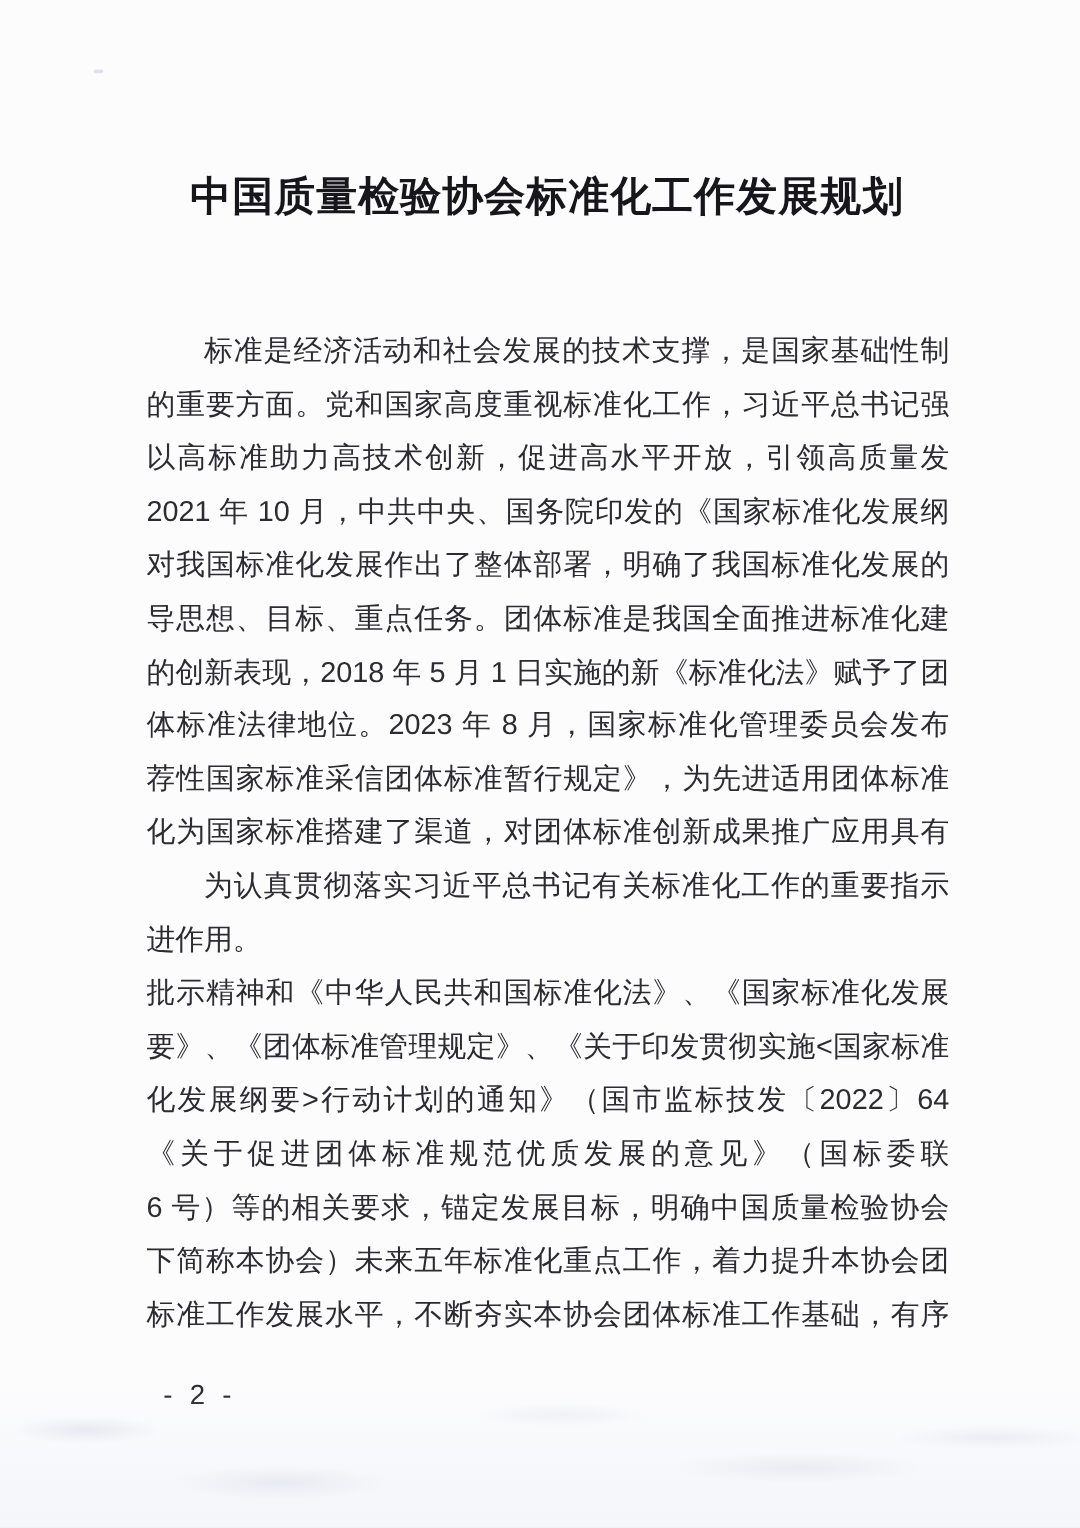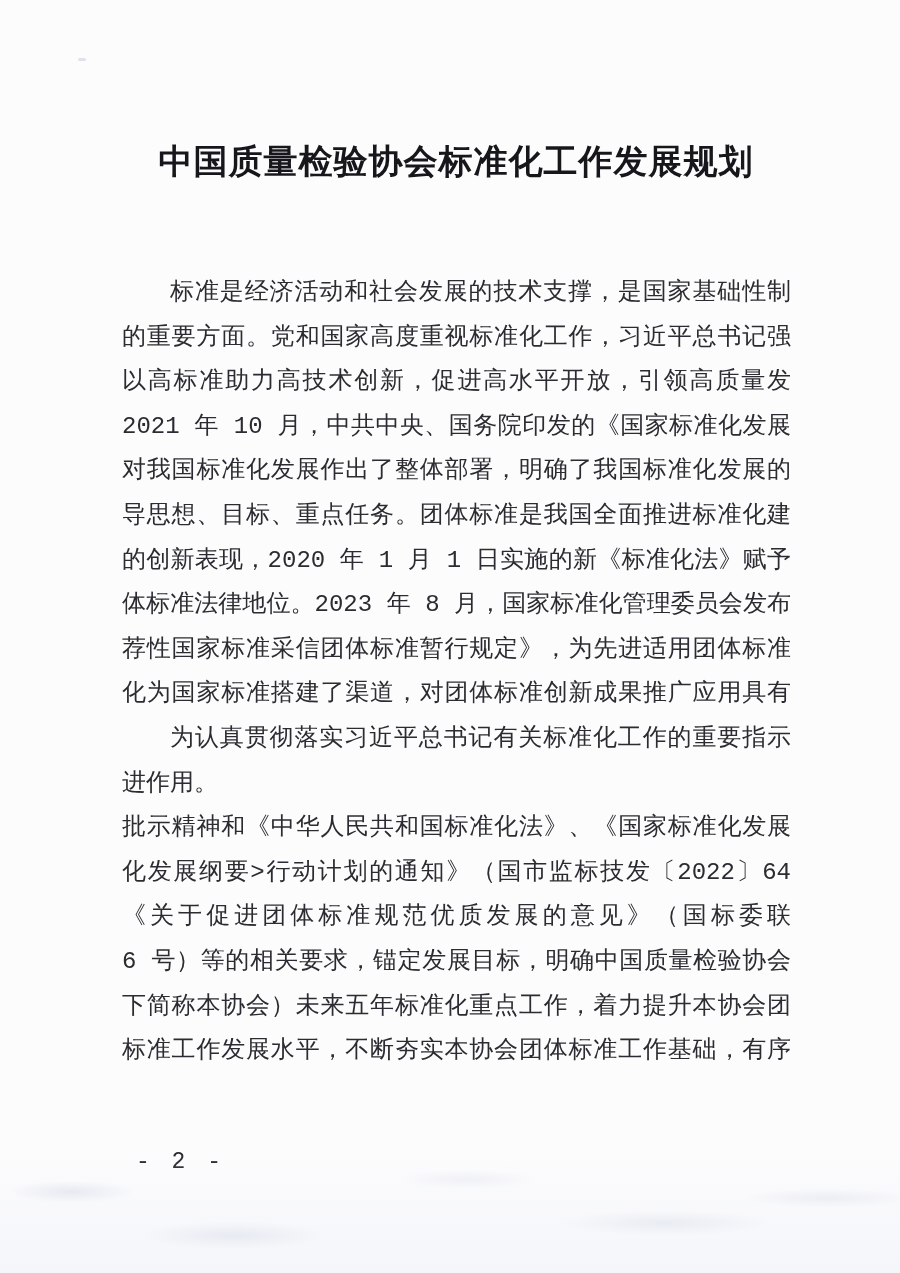--- a/index.html
+++ b/index.html
@@ -7,21 +7,21 @@
     padding: 0;
     background: #e9e9ea;
   }
   .page {
     position: relative;
     width: 900px;
     height: 1273px;
     margin: 0;
     background: #fcfcfd;
     overflow: hidden;
-    font-family: Liberation Mono, monospace;
+    font-family: Liberation Sans, sans-serif;
   }
   
   .doc-title {
     position: absolute;
     top: 141px;
     left: 116px;
     width: 680px;
     margin: 0;
     text-align: center;
     font-size: 34px;
@@ -95,27 +95,28 @@
     <span class="title-line">中国质量检验协会标准化工作发展规划</span>
   </h1>
 
   <div class="body-text">
     <div class="line indent">标准是经济活动和社会发展的技术支撑，是国家基础性制度</div>
     <div class="line">的重要方面。党和国家高度重视标准化工作，习近平总书记强调，</div>
     <div class="line">以高标准助力高技术创新，促进高水平开放，引领高质量发展。</div>
     <div class="line">2021 年 10 月，中共中央、国务院印发的《国家标准化发展纲要》，</div>
     <div class="line">对我国标准化发展作出了整体部署，明确了我国标准化发展的指</div>
     <div class="line">导思想、目标、重点任务。团体标准是我国全面推进标准化建设</div>
-    <div class="line">的创新表现，2020 年 1 月 1 日实施的新《标准化法》赋予了团</div>
+    <div class="line">的创新表现，2018 年 5 月 1 日实施的新《标准化法》赋予了团</div>
     <div class="line">体标准法律地位。2023 年 8 月，国家标准化管理委员会发布《推</div>
     <div class="line">荐性国家标准采信团体标准暂行规定》，为先进适用团体标准转</div>
     <div class="line">化为国家标准搭建了渠道，对团体标准创新成果推广应用具有促</div>
     <div class="line indent">为认真贯彻落实习近平总书记有关标准化工作的重要指示</div>
     <div class="line para-end">进作用。</div>
     <div class="line">批示精神和《中华人民共和国标准化法》、《国家标准化发展纲</div>
+    <div class="line">要》、《团体标准管理规定》、《关于印发贯彻实施&lt;国家标准</div>
     <div class="line">化发展纲要&gt;行动计划的通知》（国市监标技发〔2022〕64 号）、</div>
     <div class="line">《关于促进团体标准规范优质发展的意见》（国标委联〔2022〕</div>
     <div class="line">6 号）等的相关要求，锚定发展目标，明确中国质量检验协会（以</div>
     <div class="line">下简称本协会）未来五年标准化重点工作，着力提升本协会团体</div>
     <div class="line">标准工作发展水平，不断夯实本协会团体标准工作基础，有序推</div>
   </div>
 
   <div class="page-number">- 2 -</div>
 
   <div class="scan-speck"></div>

